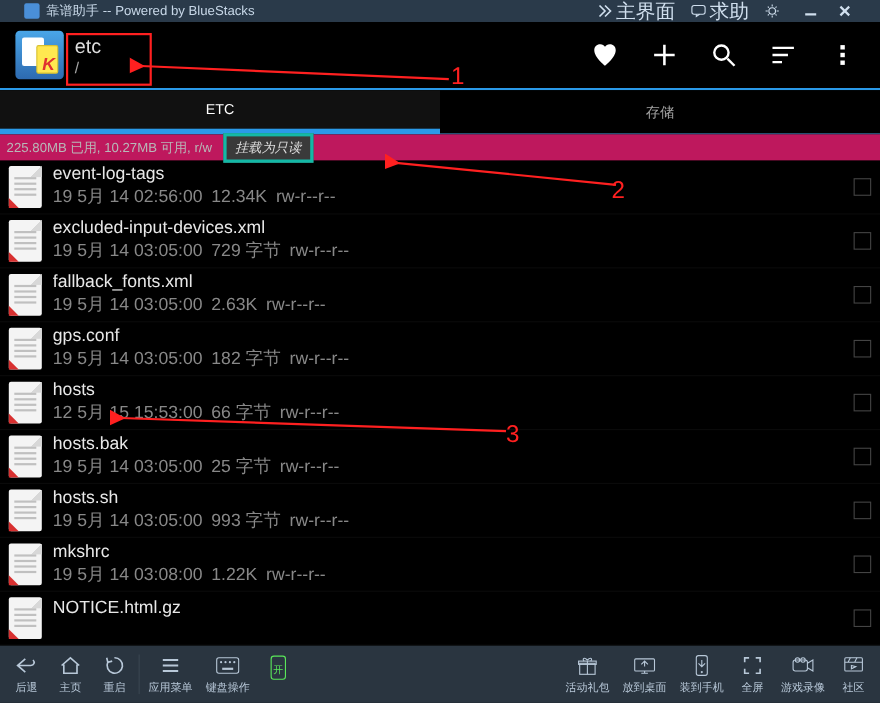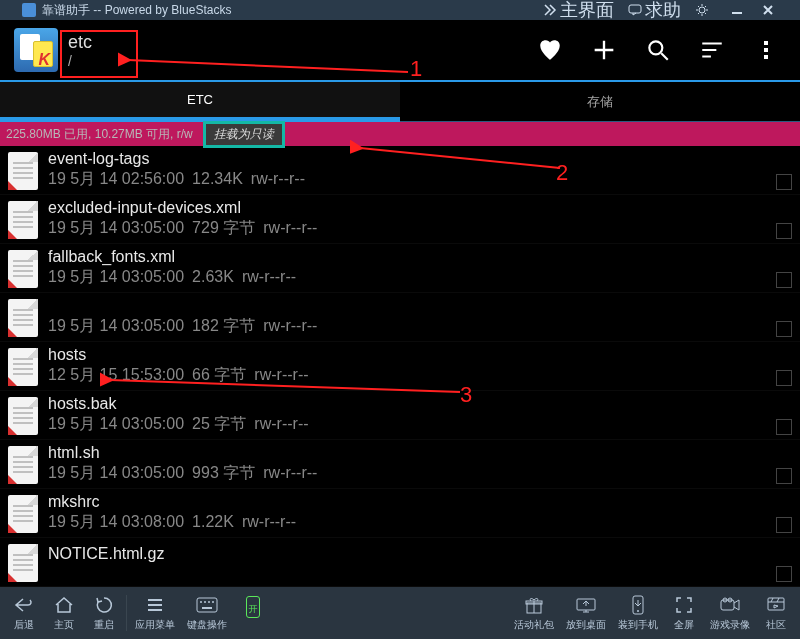--- a/index.html
+++ b/index.html
@@ -29,21 +29,21 @@
 .tabs { height: 40px; display: flex; background: #000; }
 .tab { flex: 1; display: flex; align-items: center; justify-content: center; font-size: 13px; color: #a3a3a3; cursor: pointer; border-bottom: 1px solid #2a5a80; }
 .tab.active { background: #111; border-bottom: 5px solid #2a9ae8; color: #fff; }
 
 
 .statusrow { height: 24px; background: #be185d; display: flex; align-items: center; padding: 0 6px; font-size: 12px; color: #b8b8b8; }
 .mountbtn { margin-left: 10px; background: #3a3a3a; border: 3px solid #14b8a6; color: #ddd; font-size: 12px; padding: 2px 8px; cursor: pointer; font-style: italic; }
 
 
 .filelist { background: #000; }
-.filerow { height: 49px; display: flex; align-items: flex-end; padding: 4px 8px; border-bottom: 1px solid #0a0a0a; cursor: pointer; }
+.filerow { height: 49px; display: flex; align-items: center; padding: 4px 8px; border-bottom: 1px solid #0a0a0a; cursor: pointer; }
 .filerow .ficon { width: 30px; height: 38px; background: #f4f4f4; border-radius: 2px; position: relative; margin-right: 10px; flex-shrink: 0; }
 .filerow .ficon::before { content: ""; position: absolute; top: 0; right: 0; width: 10px; height: 10px; background: linear-gradient(135deg, transparent 50%, #d8d8d8 50%); }
 .filerow .ficon .lines { position: absolute; top: 10px; left: 5px; right: 5px; }
 .filerow .ficon .lines span { display: block; height: 2px; background: #c0c0c0; margin-bottom: 3px; }
 .filerow .ficon .corner { position: absolute; bottom: 0; left: 0; width: 0; height: 0; border-left: 9px solid #d83030; border-top: 9px solid transparent; }
 .filerow .finfo { flex: 1; }
 .filerow .fname { font-size: 16px; color: #e8e8e8; }
 .filerow .fmeta { font-size: 16px; color: #888; margin-top: 1px; }
 .filerow .fmeta span { margin-right: 8px; }
 .filerow .fcheck { width: 16px; height: 16px; border: 1px solid #444; margin-left: 8px; flex-shrink: 0; }
@@ -207,20 +207,21 @@
     <div class="ficon">
         <div class="lines">
           <span></span>
           <span></span>
           <span></span>
           <span></span>
         </div>
         <div class="corner"></div>
       </div>
     <div class="finfo">
+      <div class="fname">gps.conf</div>
       <div class="fmeta"><span>19 5月 14 03:05:00</span><span>182 字节</span><span>rw-r--r--</span></div>
     </div>
     <div class="fcheck"></div>
     </div>
     <div class="filerow">
     <div class="ficon">
         <div class="lines">
           <span></span>
           <span></span>
           <span></span>
@@ -254,21 +255,21 @@
     <div class="ficon">
         <div class="lines">
           <span></span>
           <span></span>
           <span></span>
           <span></span>
         </div>
         <div class="corner"></div>
       </div>
     <div class="finfo">
-      <div class="fname">html.sh</div>
+      <div class="fname">hosts.sh</div>
       <div class="fmeta"><span>19 5月 14 03:05:00</span><span>993 字节</span><span>rw-r--r--</span></div>
     </div>
     <div class="fcheck"></div>
     </div>
     <div class="filerow">
     <div class="ficon">
         <div class="lines">
           <span></span>
           <span></span>
           <span></span>

